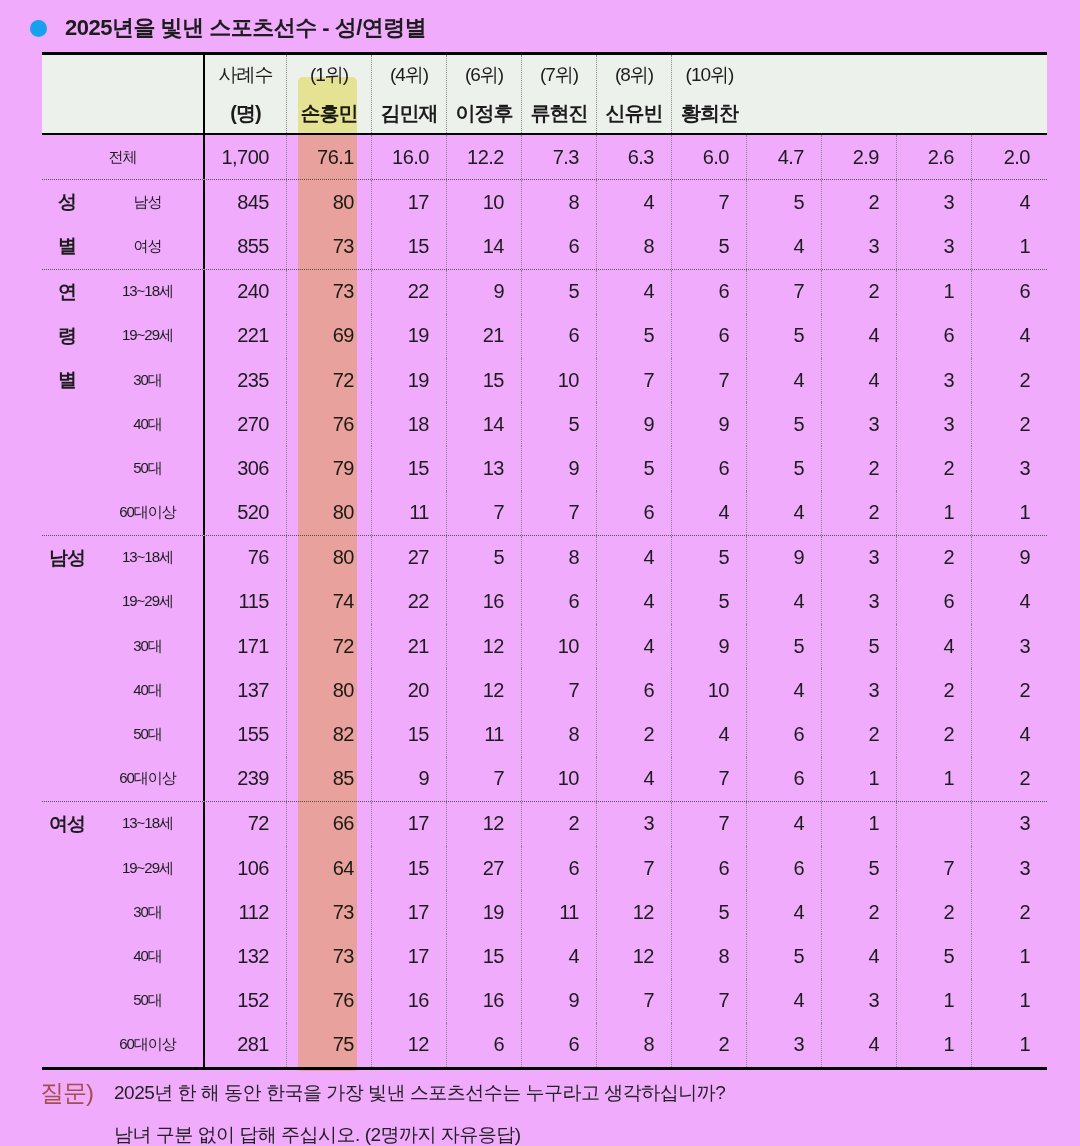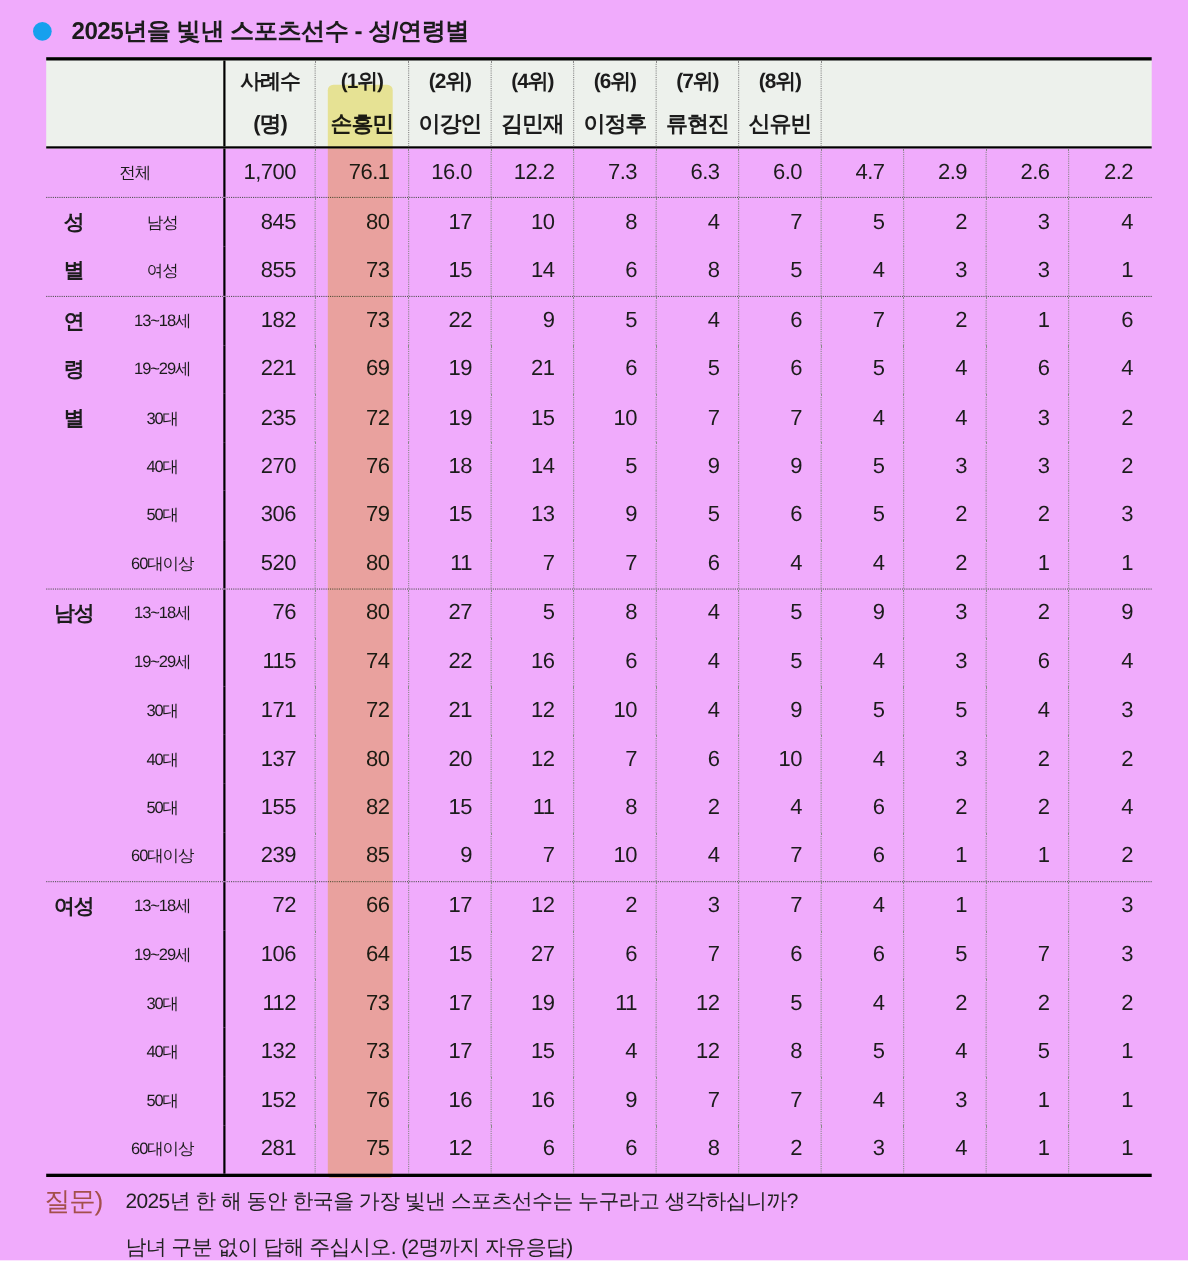--- a/index.html
+++ b/index.html
@@ -12,21 +12,21 @@
   .bullet{width:17px;height:17px;border-radius:50%;background:#17a0ee;flex:0 0 auto;}
   .title-main{margin-left:18px;font-size:22px;font-weight:700;letter-spacing:-0.5px;white-space:nowrap;}
   .title-suffix{margin-left:8px;font-size:19px;font-weight:600;letter-spacing:-0.5px;white-space:nowrap;}
   
   .tbl{position:absolute;left:42px;top:52px;width:1005px;z-index:1;}
   .grid{display:grid;grid-template-columns:50px 113px 82px 85px repeat(9,1fr);}
   .thead{border-top:3px solid #000;border-bottom:2px solid #000;background:#edf1ec;height:78px;}
   .thead .grid{height:100%;}
   .hcell{display:flex;flex-direction:column;align-items:center;justify-content:center;}
   .h-label{grid-column:1 / 3;border-right:2px solid #000;}
-  .h-rank{font-size:19px;line-height:38px;letter-spacing:-1px;font-weight:bold;}
+  .h-rank{font-size:19px;line-height:38px;letter-spacing:-1px;}
   .h-name{font-size:20px;line-height:38px;font-weight:700;letter-spacing:-1px;}
   .vline{border-right:1px dotted #888;}
   .tbody{height:932px;display:flex;flex-direction:column;border-bottom:3px solid #000;}
   .row{flex:1 1 0;min-height:0;}
   .row.sep{border-top:1px dotted #555;}
   .cell{display:flex;align-items:center;min-width:0;}
   .c-group{justify-content:center;font-size:19px;font-weight:700;letter-spacing:-1px;}
   .c-cat{justify-content:center;font-size:15px;letter-spacing:-1px;border-right:2px solid #000;}
   .c-cat.full{grid-column:1 / 3;}
   .c-num{justify-content:flex-end;padding-right:17px;font-size:20px;letter-spacing:-0.5px;}
@@ -54,55 +54,55 @@
           <div class="hcell h-label"></div>
           <div class="hcell vline">
             <div class="h-rank">사례수</div>
             <div class="h-name">(명)</div>
           </div>
           <div class="hcell vline">
             <div class="h-rank">(1위)</div>
             <div class="h-name">손흥민</div>
           </div>
           <div class="hcell vline">
-            <div class="h-rank">(2위)</div>
-            <div class="h-name">이강인</div>
-          </div>
-          <div class="hcell vline">
             <div class="h-rank">(4위)</div>
             <div class="h-name">김민재</div>
           </div>
           <div class="hcell vline">
             <div class="h-rank">(6위)</div>
             <div class="h-name">이정후</div>
           </div>
           <div class="hcell vline">
             <div class="h-rank">(7위)</div>
             <div class="h-name">류현진</div>
           </div>
           <div class="hcell vline">
             <div class="h-rank">(8위)</div>
             <div class="h-name">신유빈</div>
+          </div>
+          <div class="hcell">
+            <div class="h-rank">(10위)</div>
+            <div class="h-name">황희찬</div>
           </div>
         </div>
     </div>
     <div class="tbody" id="tbody">
         <div class="row grid">
           <div class="cell c-cat full">전체</div>
           <div class="cell c-num vline">1,700</div>
           <div class="cell c-num vline">76.1</div>
           <div class="cell c-num vline">16.0</div>
           <div class="cell c-num vline">12.2</div>
           <div class="cell c-num vline">7.3</div>
           <div class="cell c-num vline">6.3</div>
           <div class="cell c-num vline">6.0</div>
           <div class="cell c-num vline">4.7</div>
           <div class="cell c-num vline">2.9</div>
           <div class="cell c-num vline">2.6</div>
-          <div class="cell c-num">2.2</div>
+          <div class="cell c-num">2.0</div>
         </div>
         <div class="row grid sep">
           <div class="cell c-group">성</div>
           <div class="cell c-cat">남성</div>
           <div class="cell c-num vline">845</div>
           <div class="cell c-num vline">80</div>
           <div class="cell c-num vline">17</div>
           <div class="cell c-num vline">10</div>
           <div class="cell c-num vline">8</div>
           <div class="cell c-num vline">4</div>
@@ -123,21 +123,21 @@
           <div class="cell c-num vline">8</div>
           <div class="cell c-num vline">5</div>
           <div class="cell c-num vline">4</div>
           <div class="cell c-num vline">3</div>
           <div class="cell c-num vline">3</div>
           <div class="cell c-num">1</div>
         </div>
         <div class="row grid sep">
           <div class="cell c-group">연</div>
           <div class="cell c-cat">13~18세</div>
-          <div class="cell c-num vline">182</div>
+          <div class="cell c-num vline">240</div>
           <div class="cell c-num vline">73</div>
           <div class="cell c-num vline">22</div>
           <div class="cell c-num vline">9</div>
           <div class="cell c-num vline">5</div>
           <div class="cell c-num vline">4</div>
           <div class="cell c-num vline">6</div>
           <div class="cell c-num vline">7</div>
           <div class="cell c-num vline">2</div>
           <div class="cell c-num vline">1</div>
           <div class="cell c-num">6</div>

